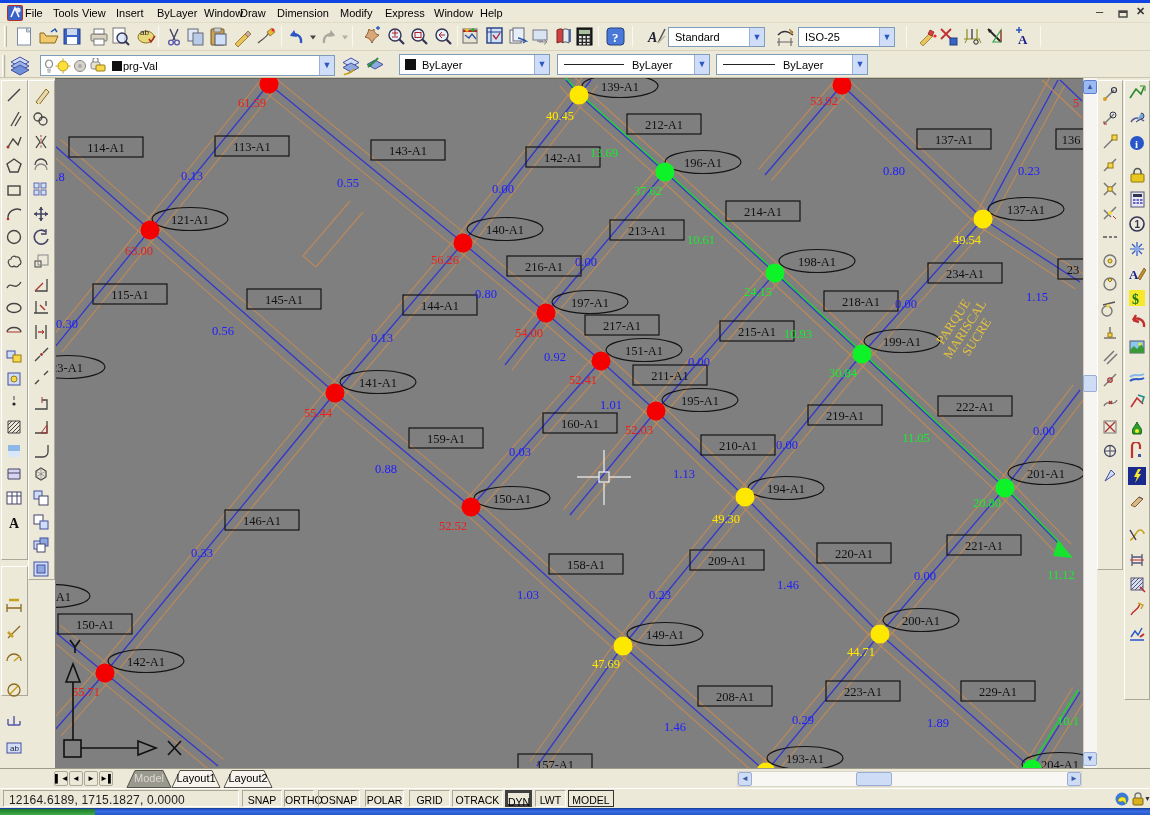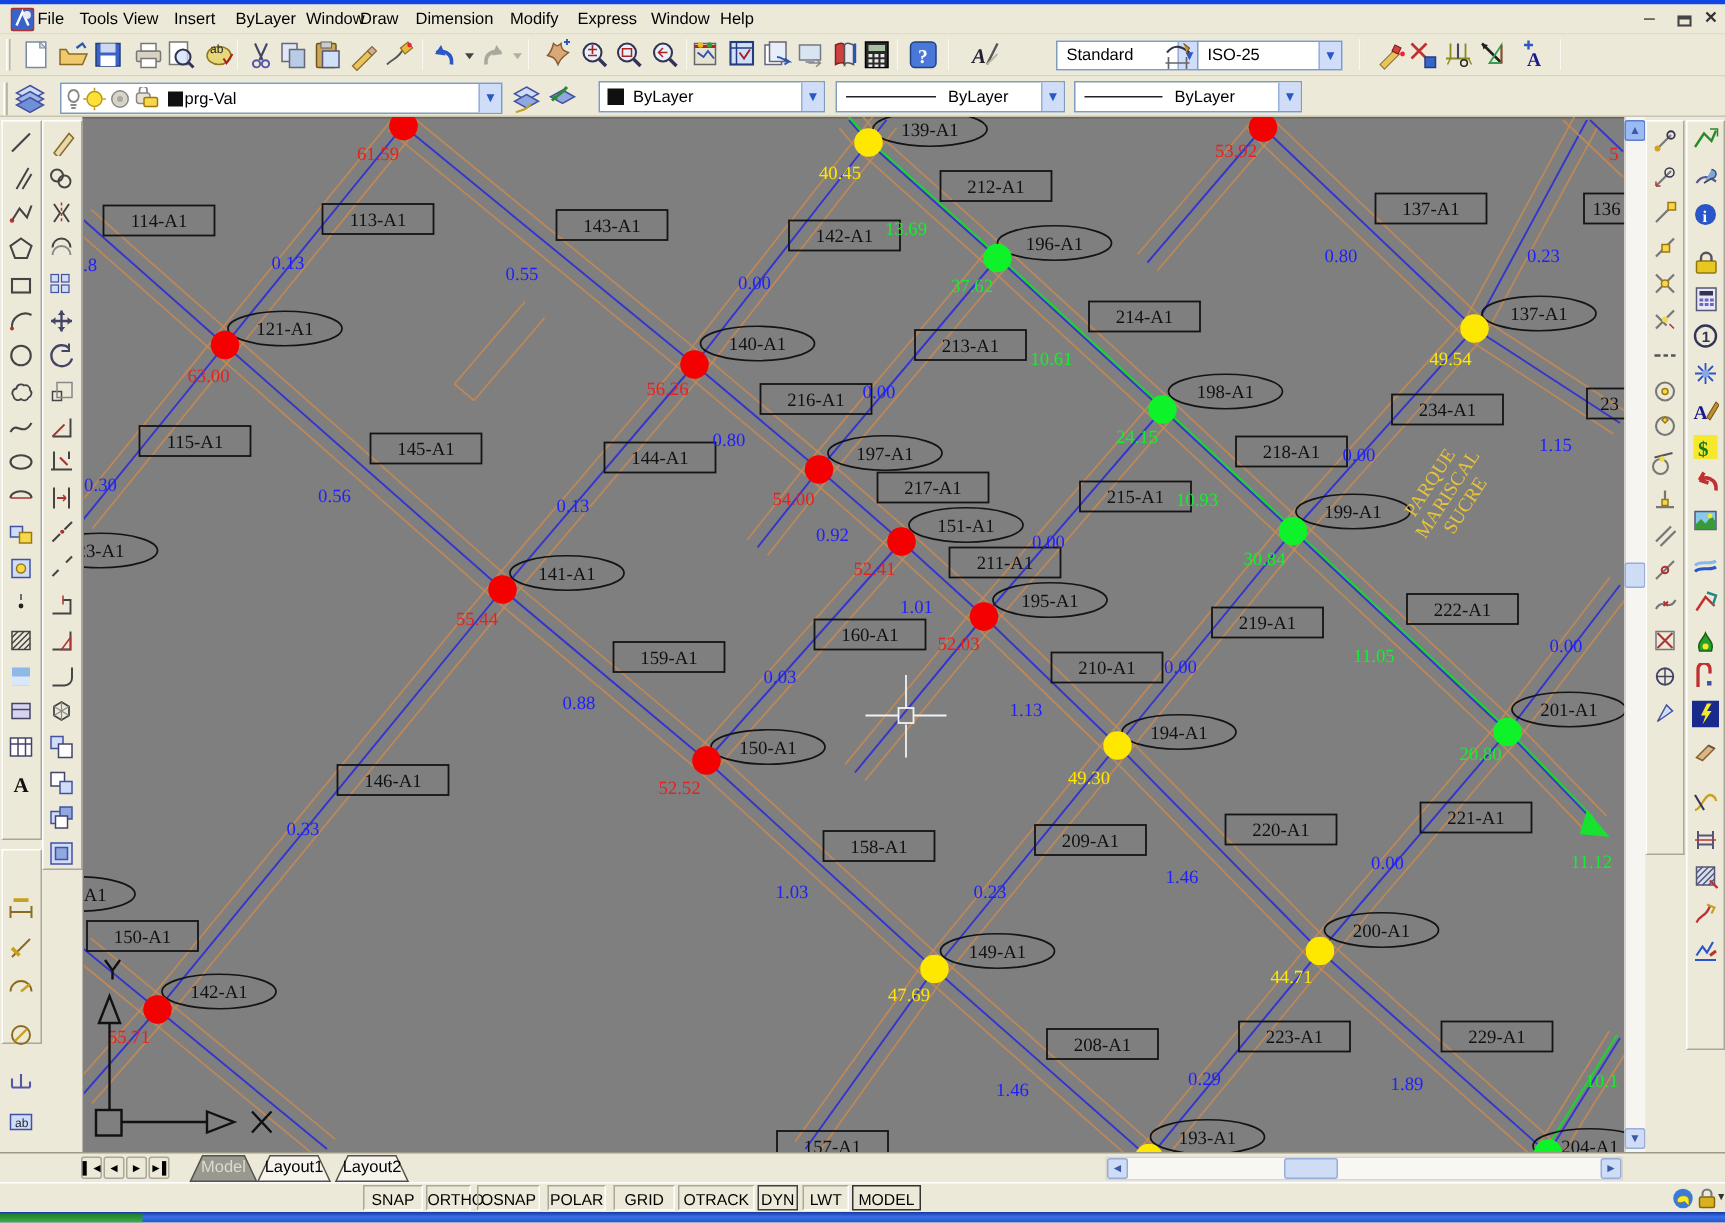--- a/index.html
+++ b/index.html
@@ -207,21 +207,21 @@
     </svg>
 <svg class="abs" style="left:605px;top:26px;" width="20" height="22" viewBox="0 0 20 22">
       <rect x="2" y="2" width="17" height="17" rx="3" fill="#4a78d8" stroke="#23407e"></rect>
       <text x="7" y="16" font-size="13" font-weight="bold" fill="#fff" font-family="Liberation Serif">?</text>
     </svg>
 <svg class="abs" style="left:647px;top:26px;" width="20" height="22" viewBox="0 0 20 22">
       <text x="1" y="16" font-size="14" font-weight="bold" font-style="italic" fill="#223" font-family="Liberation Serif">A</text>
       <path d="M11,17 L18,3" stroke="#555" stroke-width="1.6"></path>
       <path d="M11,17 L18,10" stroke="#b8b8a8" stroke-width="1.2"></path>
     </svg>
-<div class="combo" style="left:704px;top:27px;width:97px;height:20px">
+<div class="combo" style="left:668px;top:27px;width:97px;height:20px">
       <span class="abs" style="left:6px;top:3px">Standard</span>
       <div class="dd" style="height:18px;line-height:18px">▼</div>
     </div>
 <svg class="abs" style="left:776px;top:26px;" width="20" height="22" viewBox="0 0 20 22">
       <path d="M1,16 L17,16 M3,12 v8 M15,12 v8" stroke="#666" stroke-width="1.1"></path>
       <path d="M2,9 C7,3 12,5 17,9" fill="none" stroke="#334" stroke-width="1.4"></path>
       <path d="M13,3 l4,3 -2,3" fill="#c89038" stroke="#70501a" stroke-width=".7"></path>
     </svg>
 <div class="combo" style="left:798px;top:27px;width:97px;height:20px">
       <span class="abs" style="left:6px;top:3px">ISO-25</span>
@@ -955,27 +955,28 @@
     <div class="tab" style="left:222px;width:52px;color:#000"><svg width="52" height="18" viewBox="0 0 52 18">
           <path d="M10,0.5 L42,0.5 L50,17.5 L2,17.5 Z" fill="#f6f4ec" stroke="#55524a" stroke-width="1"></path>
         </svg><span>Layout2</span></div>
     <div id="hscroll">
       <div class="sbtn" style="left:0px;top:0px">◄</div>
       <div class="sbtn" style="left:118px;top:0px;width:36px"></div>
       <div class="sbtn" style="left:329px;top:0px">►</div>
     </div>
   </div>
   <div id="statusbar" class="abs">
+    <div id="coords">12164.6189, 1715.1827, 0.0000</div>
     <div class="sbut" style="left:242px;width:40px">SNAP</div>
     <div class="sbut" style="left:284px;width:30px">ORTHO</div>
     <div class="sbut" style="left:318px;width:42px">OSNAP</div>
     <div class="sbut" style="left:365px;width:39px">POLAR</div>
     <div class="sbut" style="left:409px;width:41px">GRID</div>
     <div class="sbut" style="left:452px;width:51px">OTRACK</div>
-    <div class="sbut" style="left:505px;width:27px;border:1px solid #404040">DYN</div>
+    <div class="sbut" style="left:505px;width:27px;border:3px solid #404040">DYN</div>
     <div class="sbut" style="left:535px;width:31px">LWT</div>
     <div class="sbut" style="left:568px;width:46px;border:1px solid #333">MODEL</div>
     <svg class="abs" style="left:1114px;top:2px" width="16" height="16" viewBox="0 0 16 16">
         <circle cx="8" cy="8" r="6.5" fill="#3a7ad8"></circle>
         <path d="M4,10 C4,5 12,5 12,9 L12,13 L9,10 C7,11 5,11 4,10 Z" fill="#f6e82a" stroke="#907810" stroke-width=".5"></path>
       </svg>
     <svg class="abs" style="left:1130px;top:2px" width="16" height="16" viewBox="0 0 16 16">
         <rect x="3" y="7" width="10" height="7" rx="1" fill="#d8b020" stroke="#806810"></rect>
         <path d="M5,7 V5 a3,3 0 0 1 6,0 V7" fill="none" stroke="#777" stroke-width="1.4"></path>
       </svg>

